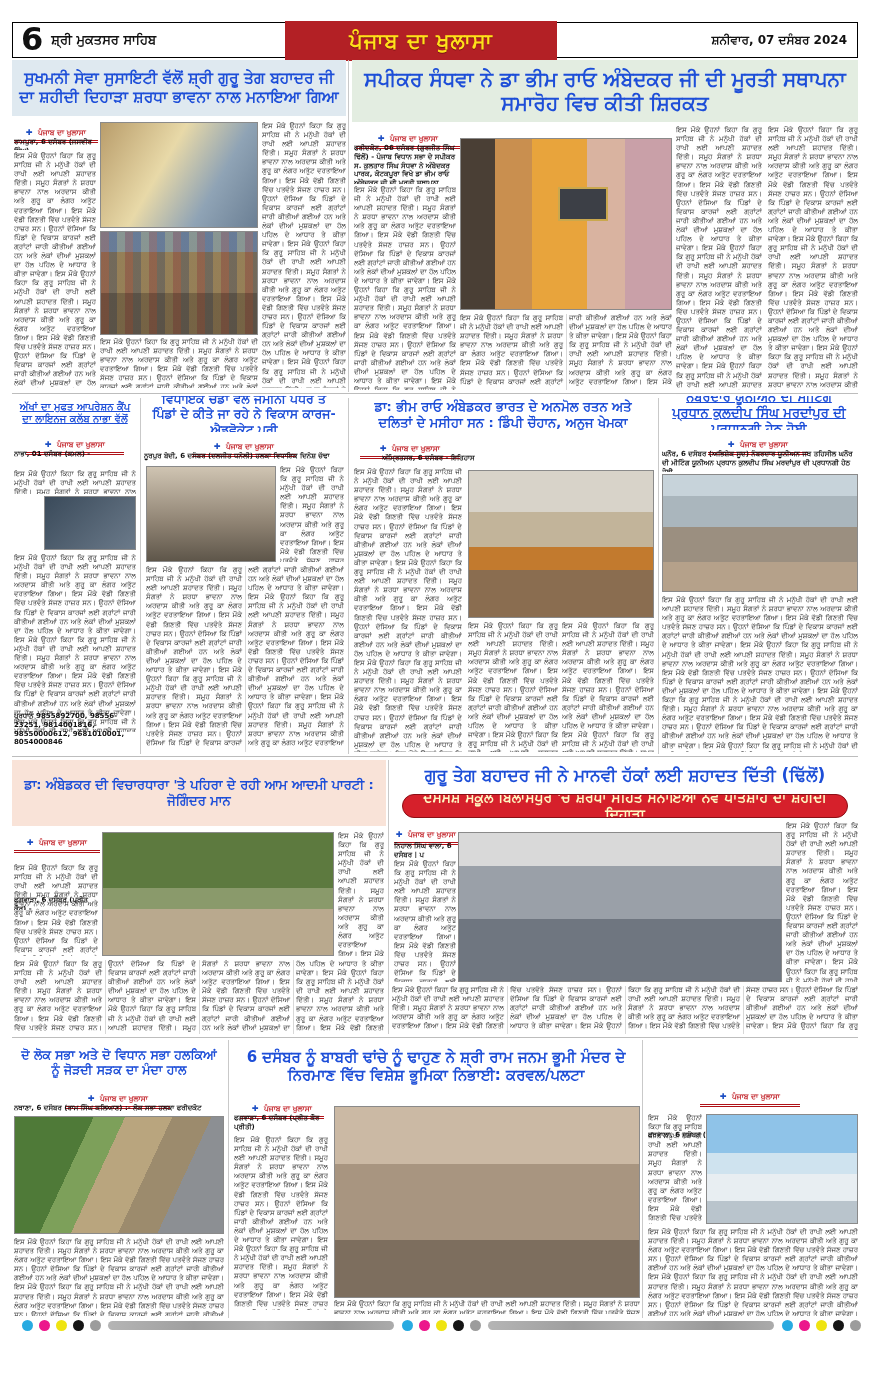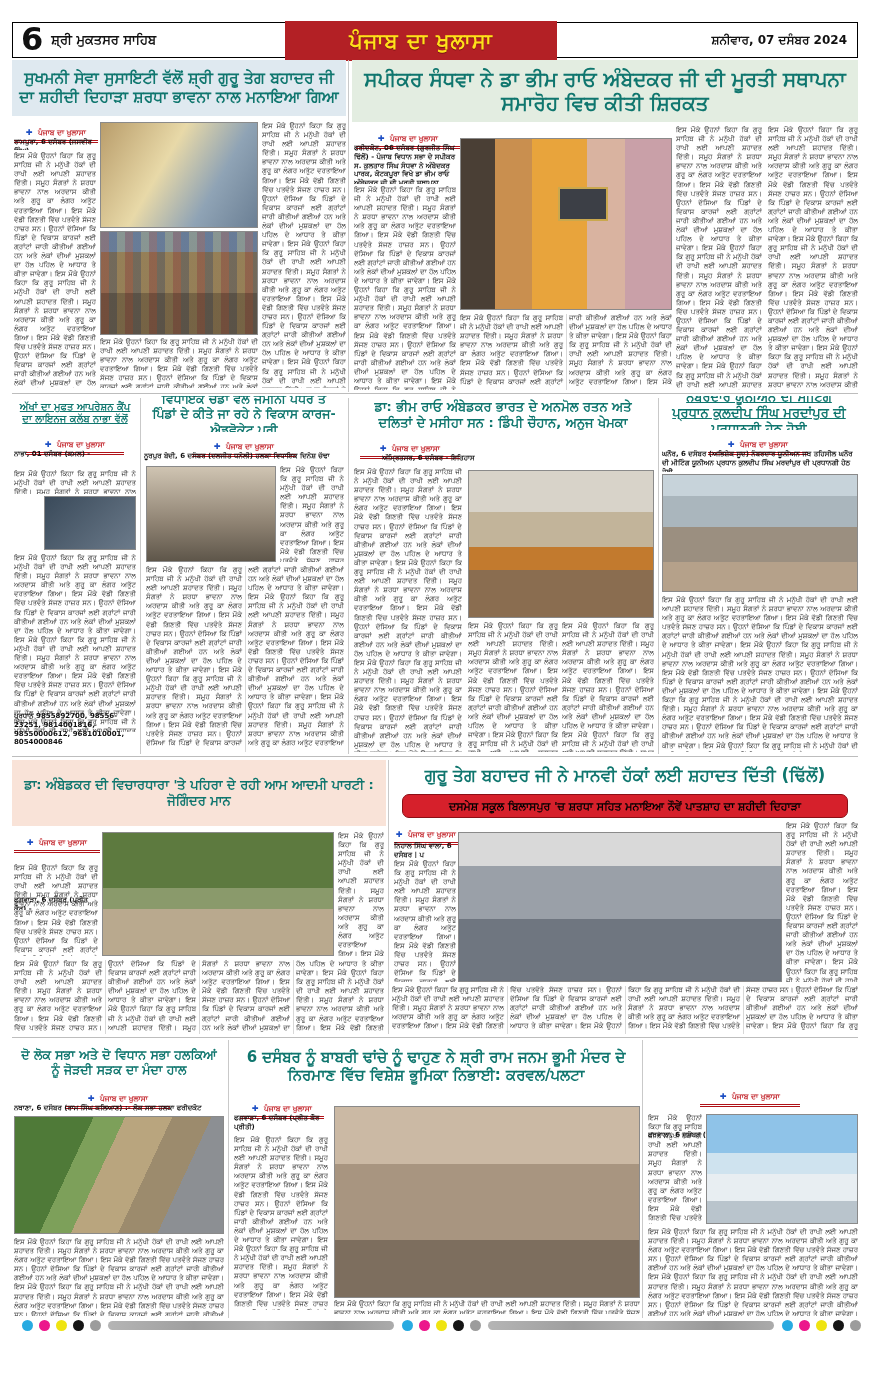--- a/index.html
+++ b/index.html
@@ -7,21 +7,21 @@
         font-family:"DejaVu Sans",sans-serif;color:#111;}
   .abs{position:absolute;box-sizing:border-box;}
   
   .hdr{border:1.5px solid #000;background:#fff;display:flex;align-items:center;}
   .pgnum{font-size:32px;font-weight:bold;line-height:1;padding:0 8px 2px 8px;}
   .edition{font-size:13px;font-weight:bold;}
   .masthead{background:#b32025;color:#ffe11a;display:flex;align-items:center;justify-content:center;
             font-weight:bold;font-size:21px;letter-spacing:1px;text-shadow:0 1px 0 #7a1013;}
   .dateline{font-size:12px;font-weight:bold;text-align:right;}
   
-  .hl{font-weight:bold;text-align:center;line-height:1.22;color:#0f766e;display:flex;
+  .hl{font-weight:bold;text-align:center;line-height:1.22;color:#1d4ed8;display:flex;
       align-items:center;justify-content:center;padding:2px 6px;overflow:hidden;}
   .bg-green{background:#e3ede1;}
   .bg-blue{background:#dfe9f0;}
   .bg-peach{background:#f9e3d8;}
   
   .kicker{text-align:center;overflow:hidden;}
   .kicker .kl{color:#c2232a;font-weight:bold;font-size:7.5px;}
   .kicker .ks{color:#1d4fc4;font-weight:bold;font-size:8px;}
   .kicker .rule{border-bottom:3px double #b01118;margin-top:1px;}
   .byline{font-size:7px;font-weight:bold;color:#111;overflow:hidden;line-height:1.25;}
@@ -40,22 +40,22 @@
   .ph-meeting{background:linear-gradient(180deg,#cfc4b2,#8e8272 60%,#5e564a);}
   .ph-garland{background:linear-gradient(180deg,#d8d3c9 0 28%,#c2b49a 28% 52%,#c27a2e 52% 68%,#8a6d50 68%);}
   .ph-nambardar{background:linear-gradient(180deg,#c7d3da 0 18%,#aab6bd 18% 45%,#9b8f80 45% 75%,#b5a18a 75%);}
   .ph-aap{background:linear-gradient(180deg,#5d7a3f 0 45%,#8a9a6b 45% 62%,#b9a98e 62%);}
   .ph-assembly{background:linear-gradient(180deg,#d9d9d9 0 22%,#9aa0a8 22% 58%,#6f7680 58%);}
   .ph-road{background:linear-gradient(115deg,#4f7a38 0 30%,#7da05a 30% 42%,#b9a57e 42% 60%,#9c8b6d 60% 75%,#8c8f93 75%);}
   .ph-babri{background:linear-gradient(180deg,#cbb9a4 0 30%,#a89580 30% 70%,#7d6e5e 70%);}
   .ph-school{background:linear-gradient(180deg,#8fc3e8 0 35%,#cfe3ef 35% 55%,#e8eef2 55% 80%,#b9c4cc 80%);}
   .ph-lions{background:linear-gradient(135deg,#3a4a5a,#6b7a8a);}
   
-  .pill{background:#d6202b;color:#000000;font-weight:bold;font-size:11px;text-align:center;
-        border-radius:7px;display:flex;align-items:center;justify-content:center;
+  .pill{background:#d6202b;color:#fef9c3;font-weight:bold;font-size:14px;text-align:center;
+        border-radius:12px;display:flex;align-items:center;justify-content:center;
         border:1px solid #8c0f16;overflow:hidden;}
   
   .vrule{width:1px;background:#c9c9c9;}
   .hrule{height:1px;background:#bdbdbd;}
   
   .dot{width:11px;height:11px;border-radius:50%;display:inline-block;}
   .d-c{background:#27aae1;} .d-m{background:#ec168c;} .d-y{background:#efe410;}
   .d-k{background:#151515;} .d-g{background:#9c9c9c;}
   .regbar{height:9px;border-radius:5px;background:linear-gradient(90deg,#b5b5b5,#9e9e9e 30%,#b0b0b0 55%,#989898 80%,#ababab);}
   .dots{display:flex;gap:6px;align-items:center;}

